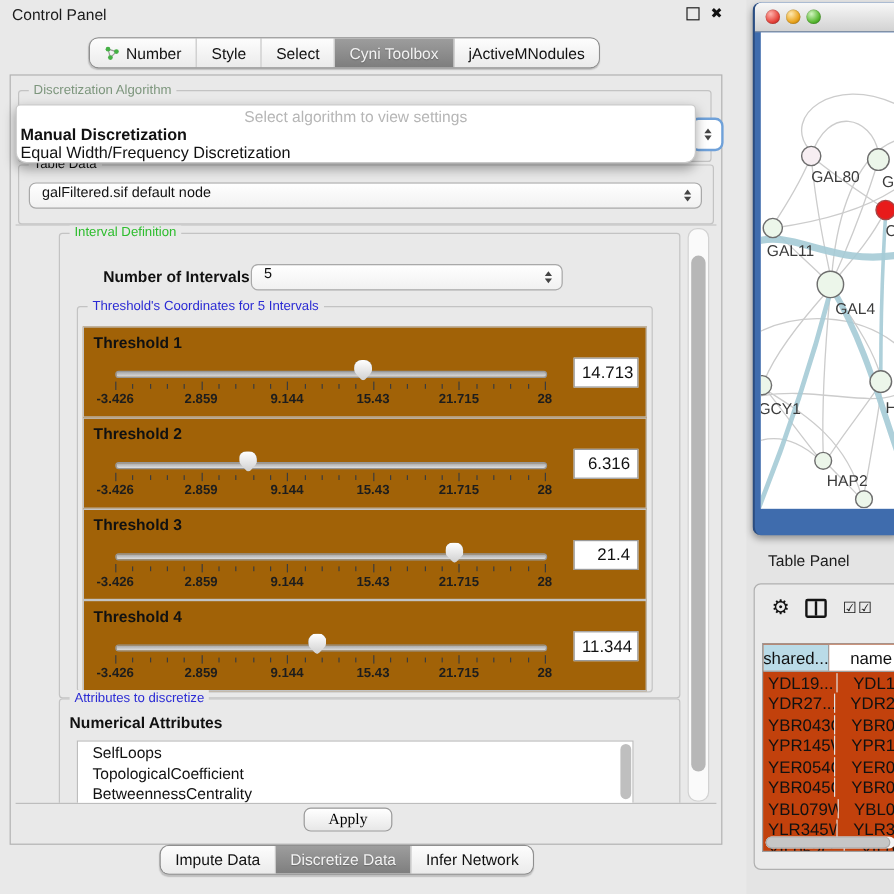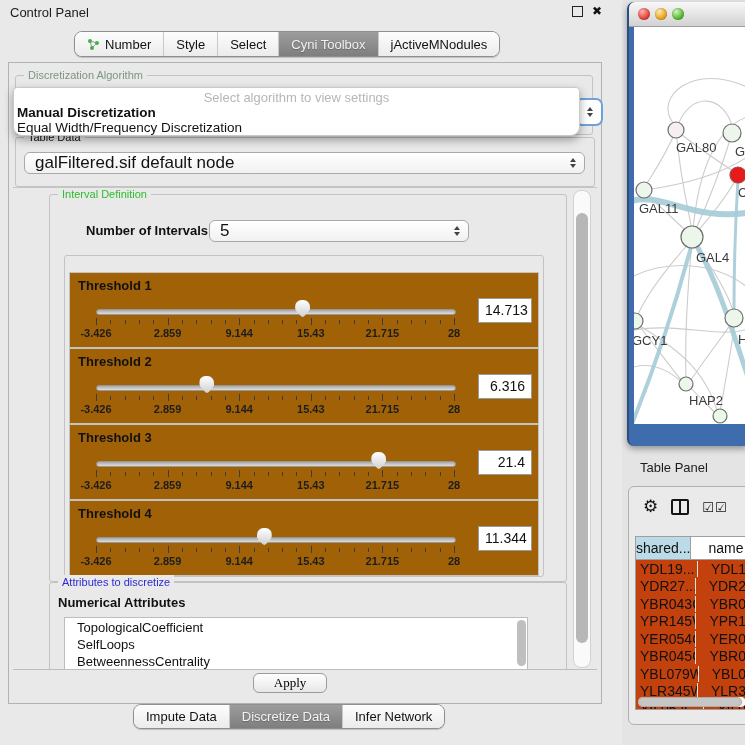--- a/index.html
+++ b/index.html
@@ -24,21 +24,21 @@
   .bottom-seg{left:133px;top:704px;height:23px}
 
   
   .content{position:absolute;left:8px;top:62px;width:592px;height:640px;border:1px solid #b2b2b2;background:#e9e9e9}
   .group{position:absolute;border:1px solid #c3c3c3;border-radius:3px}
   .gtitle{position:absolute;top:-8px;left:8px;background:#e9e9e9;padding:0 4px;font-size:11px;line-height:15px;white-space:nowrap}
   .green{color:#2ebd2e}.blue{color:#2b2bd4}.dimg{color:#7d967d}
   .bold-label{position:absolute;font-weight:bold;font-size:13px;white-space:nowrap}
 
   .combo{position:absolute;height:22px;background:linear-gradient(#ffffff,#f1f1f1);border:1px solid #a9a9a9;
-         border-radius:6px;display:flex;align-items:center;padding:0 24px 0 10px;font-size:17px;box-sizing:border-box}
+         border-radius:6px;display:flex;align-items:flex-start;padding:0 24px 0 10px;font-size:12px;box-sizing:border-box}
   .stepper{position:absolute;right:8px;top:50%;transform:translateY(-50%)}
   .stepper b{display:block;width:0;height:0;border-left:3.5px solid transparent;border-right:3.5px solid transparent}
   .stepper b.up{border-bottom:4px solid #444}
   .stepper b.dn{border-top:4px solid #444;margin-top:2px}
   .combo-peek{position:absolute;left:566px;top:35px;width:24px;height:24px;border:2px solid #6fa1d9;
               border-radius:7px;background:#fff;z-index:5}
 
   
   .scrollpane{position:absolute;left:4px;top:124px;width:584px;height:481px;overflow:hidden;
               border-top:1px solid #c5c5c5;border-bottom:1px solid #bdbdbd}
@@ -175,20 +175,21 @@
           <span class="gtitle green">Interval Definition</span>
           <span class="bold-label" style="left:36px;top:28px">Number of Intervals</span>
           <div class="combo" style="left:159px;top:25px;width:260px">
             <span>5</span>
             <span class="stepper">
                 <b class="up"></b>
                 <b class="dn"></b>
               </span>
           </div>
           <div class="group" id="thresholds-group" style="left:14px;top:60px;width:478px;height:320px">
+            <span class="gtitle blue">Threshold's Coordinates for 5 Intervals</span>
           <div class="tbox" style="top: 16px;">
                 <div class="tname">Threshold 1</div>
                 <div class="track"></div>
                 <div class="thumb" style="left: 225.137px;"></div>
                 <div class="ticks">
                   <div class="tick major" style="left: 0%;"></div>
                   <div class="tick" style="left: 4%;"></div>
                   <div class="tick" style="left: 8%;"></div>
                   <div class="tick" style="left: 12%;"></div>
                   <div class="tick" style="left: 16%;"></div>
@@ -351,22 +352,22 @@
                 <div class="vfield">11.344</div>
               </div>
             </div>
         </div>
 
         <div class="group" style="left:36px;top:394px;width:516px;height:130px">
           <span class="gtitle blue">Attributes to discretize</span>
           <span class="bold-label" style="left:8px;top:12px">Numerical Attributes</span>
           <div class="listbox">
             <div id="attr-items">
+                <div class="list-item">SelfLoops</div>
                 <div class="list-item">TopologicalCoefficient</div>
-                <div class="list-item">SelfLoops</div>
                 <div class="list-item">BetweennessCentrality</div>
               </div>
             <div class="list-vsb"></div>
           </div>
         </div>
 
         <div class="vsb">
             <div class="vsb-thumb"></div>
           </div>
       </div>

